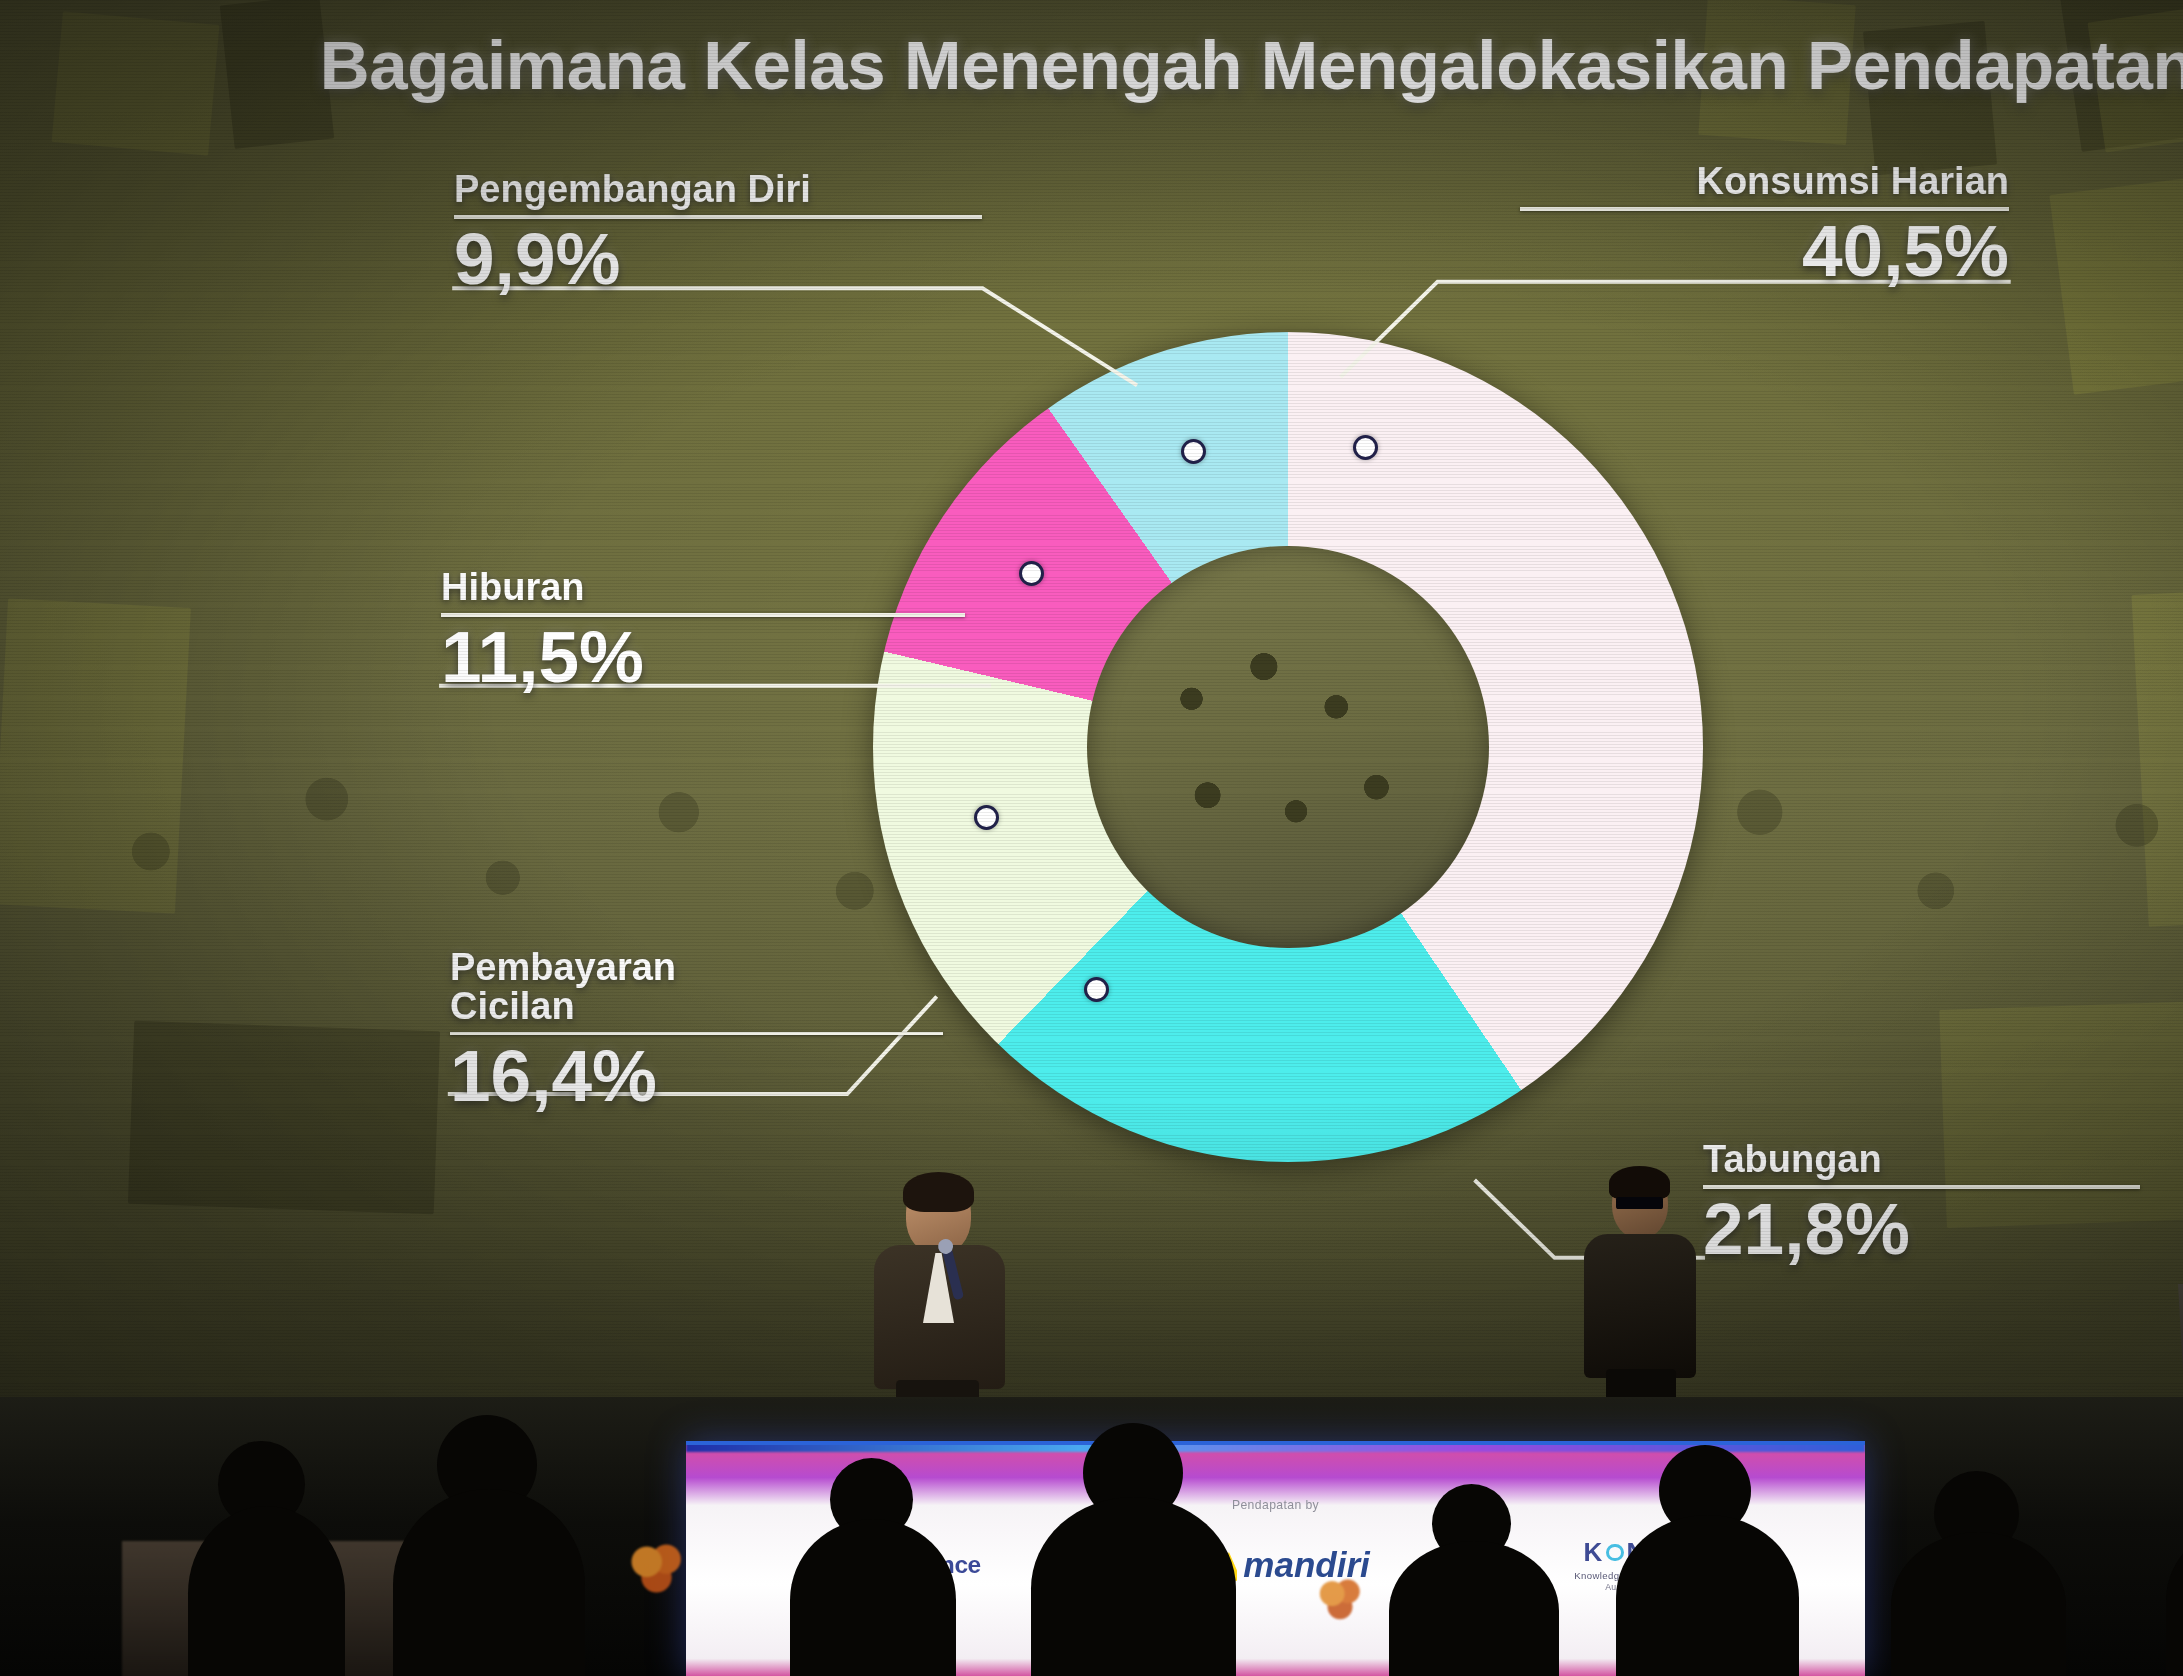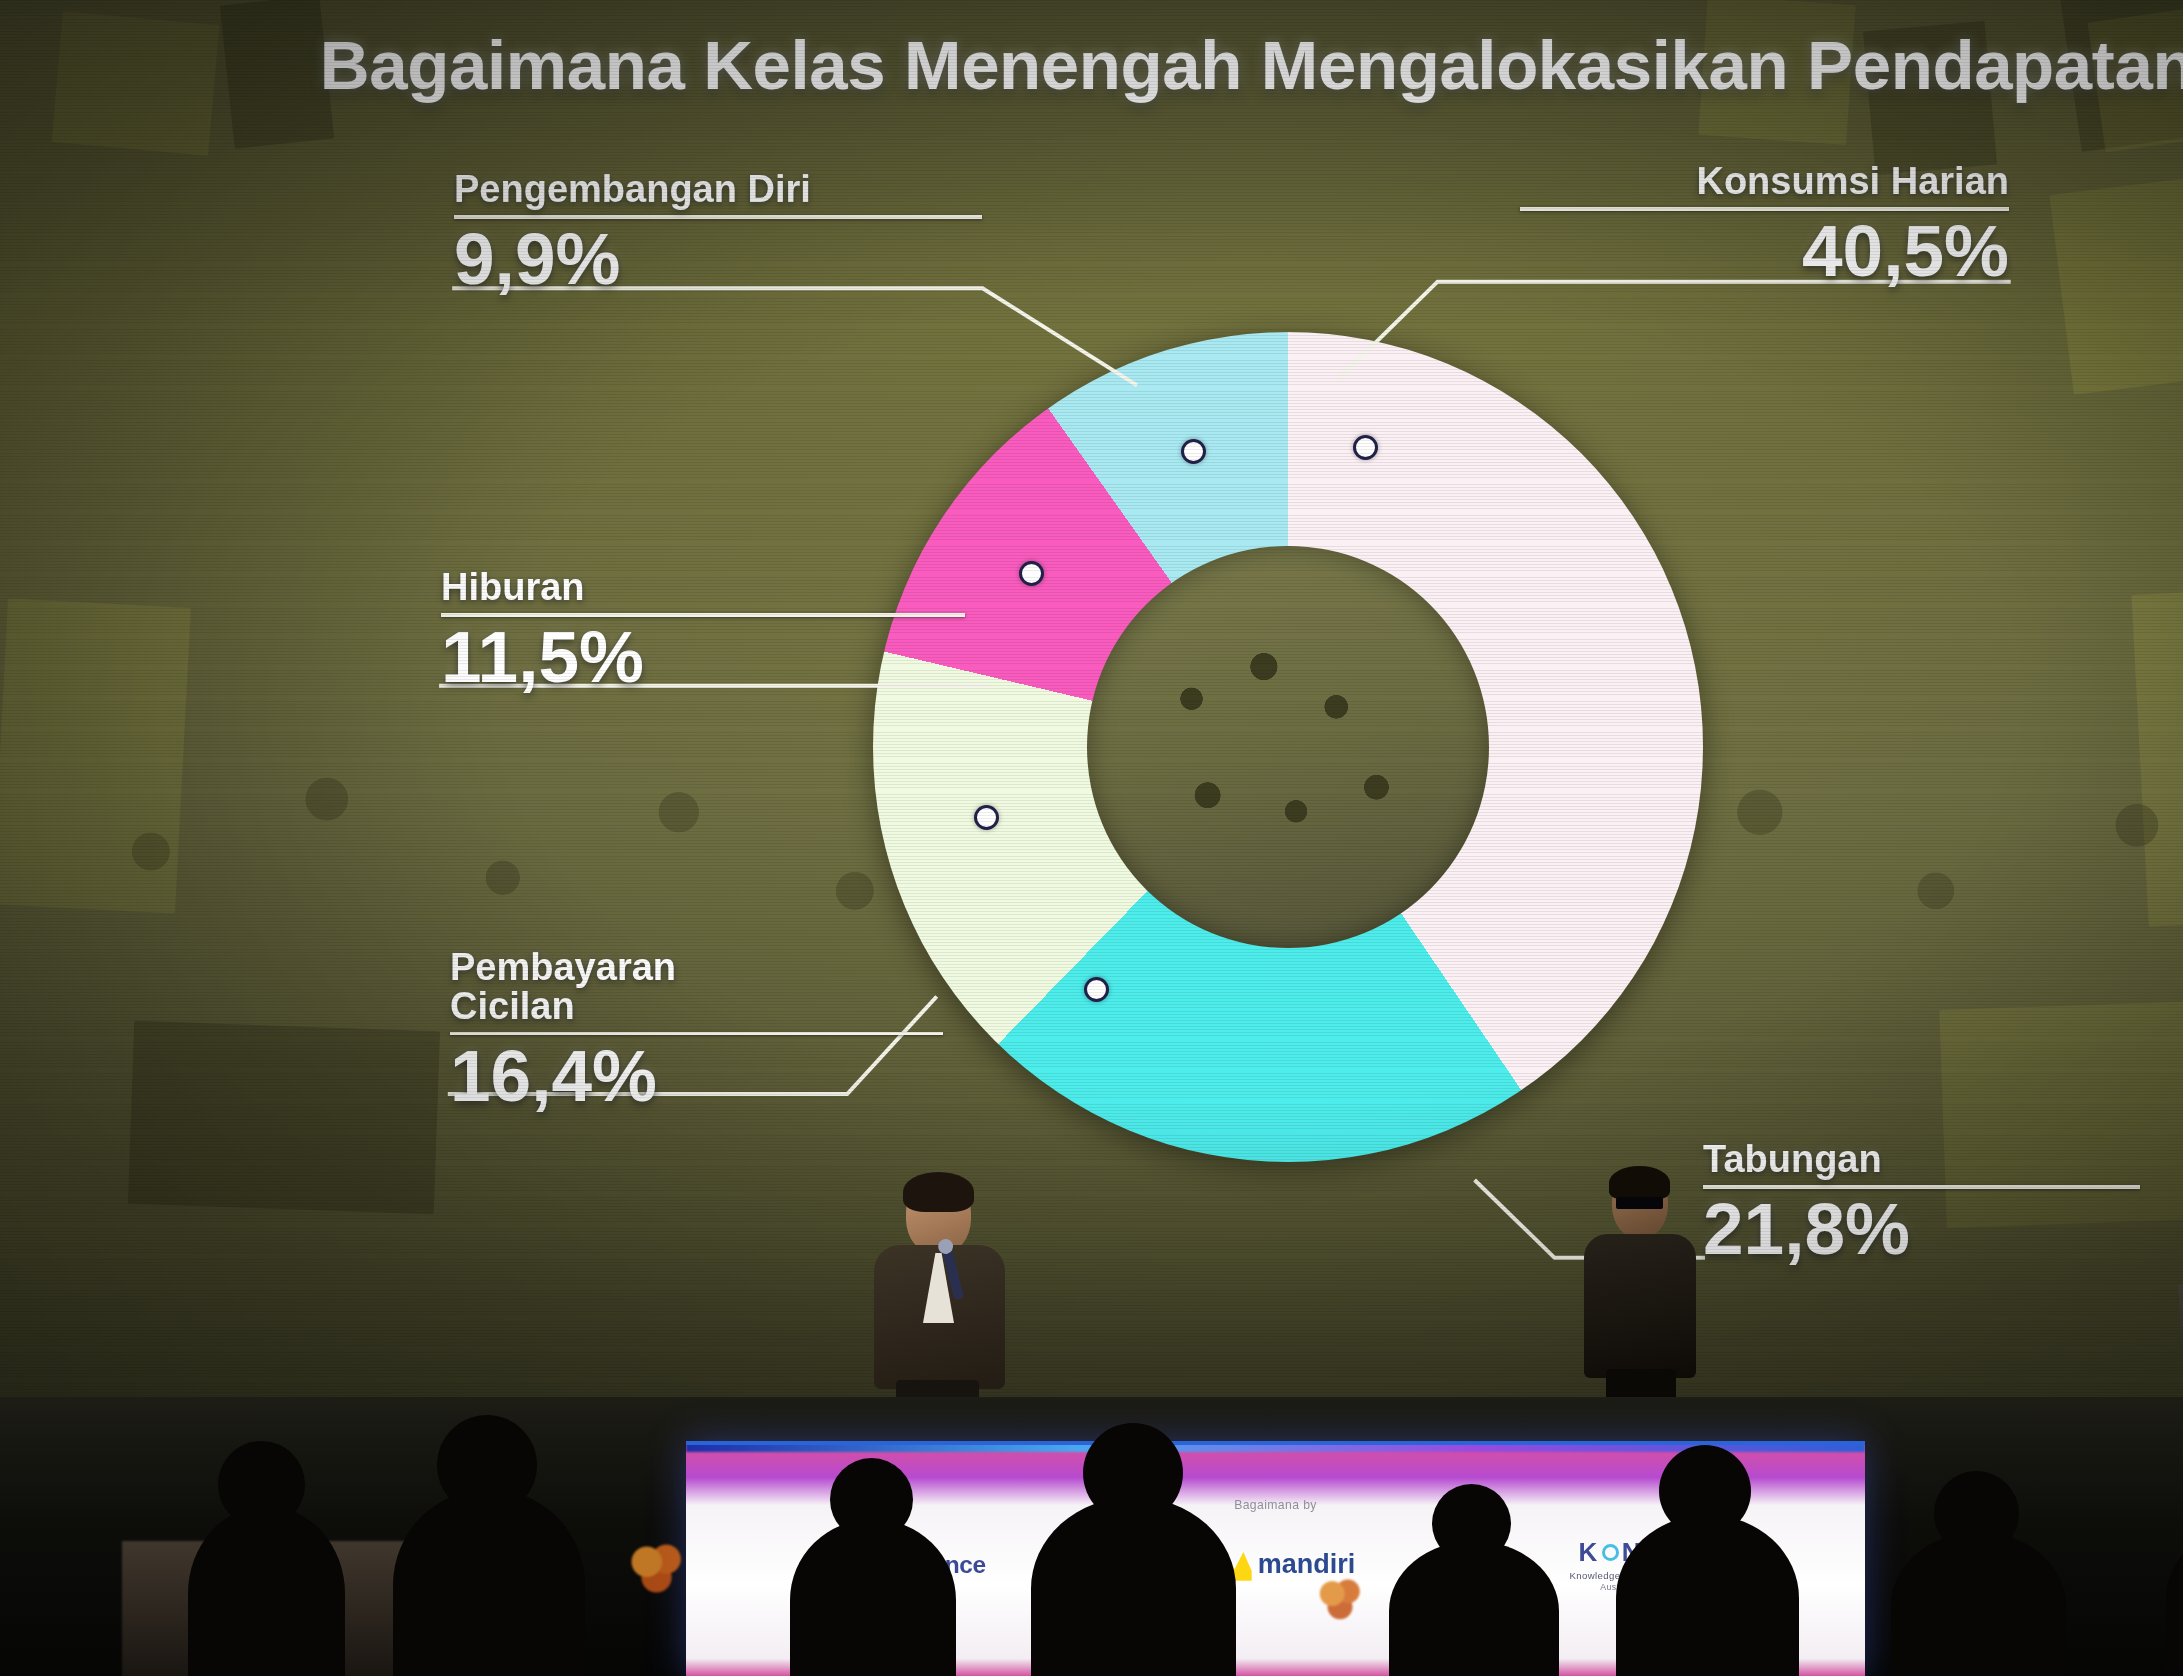--- a/index.html
+++ b/index.html
@@ -154,21 +154,21 @@
   #led .sponsored{position:absolute;left:50%;top:53px;transform:translateX(-50%);
     color:#8f8f9a;font-size:12.2px;letter-spacing:0.4px;}
   #led .logos{position:absolute;left:0;right:0;top:92px;display:flex;align-items:center;justify-content:space-around;padding:0 39px;}
   .logo{display:flex;align-items:center;gap:6.1px;opacity:.92;}
   .logo-byted .mark{width:24.5px;height:24.5px;background:
       linear-gradient(135deg,#2b6ef5 0%,#2b6ef5 48%,#17c3e0 52%,#17c3e0 100%);
       clip-path:polygon(0 40%,28% 0,55% 40%,100% 8%,100% 100%,0 100%);}
   .logo-byted .txt{color:#2b3a8f;font-size:24.5px;font-weight:bold;letter-spacing:-0.4px;}
   .logo-mandiri .wave{width:52px;height:32px;background:#ffd400;
       clip-path:polygon(0 72%,16% 12%,33% 66%,50% 6%,67% 64%,84% 10%,100% 70%,100% 100%,0 100%);}
-  .logo-mandiri .txt{color:#1a3b86;font-size:27px;font-weight:bold;}
+  .logo-mandiri .txt{color:#1a3b86;font-size:35px;font-weight:bold;font-style:italic;}
   .logo-koneksi{flex-direction:column;gap:1.7px;align-items:center;}
   .logo-koneksi .kt{color:#2f3d8c;font-size:26px;font-weight:bold;letter-spacing:1.7px;display:flex;align-items:center;gap:2.6px;}
   .logo-koneksi .kt .o{width:17.5px;height:17.5px;border-radius:50%;border:3.1px solid #39b9e0;display:inline-block;}
   .logo-koneksi .k1{color:#4a4a6a;font-size:9.6px;letter-spacing:0.4px;}
   .logo-koneksi .k2{color:#6a6a80;font-size:8.7px;letter-spacing:0.4px;}
 
   
   .person{position:absolute;}
   #speaker-main{left:858px;top:1175px;width:166px;height:271px;}
   #speaker-main .head{position:absolute;left:48px;top:0;width:65px;height:79px;border-radius:48% 48% 44% 44%;
@@ -304,21 +304,21 @@
     <div class="body"></div>
     <div class="legs"></div>
   </div>
 
   <div id="cocktail"></div>
 
   <div id="stage-floor"></div>
 
   <div id="led">
     <div class="glowbar"></div>
-    <div class="sponsored">Bagaimana by</div>
+    <div class="sponsored">Pendapatan by</div>
     <div class="logos">
       <div class="logo logo-byted">
         <span class="mark"></span>
         <span class="txt">ByteDance</span>
       </div>
       <div class="logo logo-mandiri">
         <span class="wave"></span>
         <span class="txt">mandiri</span>
       </div>
       <div class="logo logo-koneksi">

